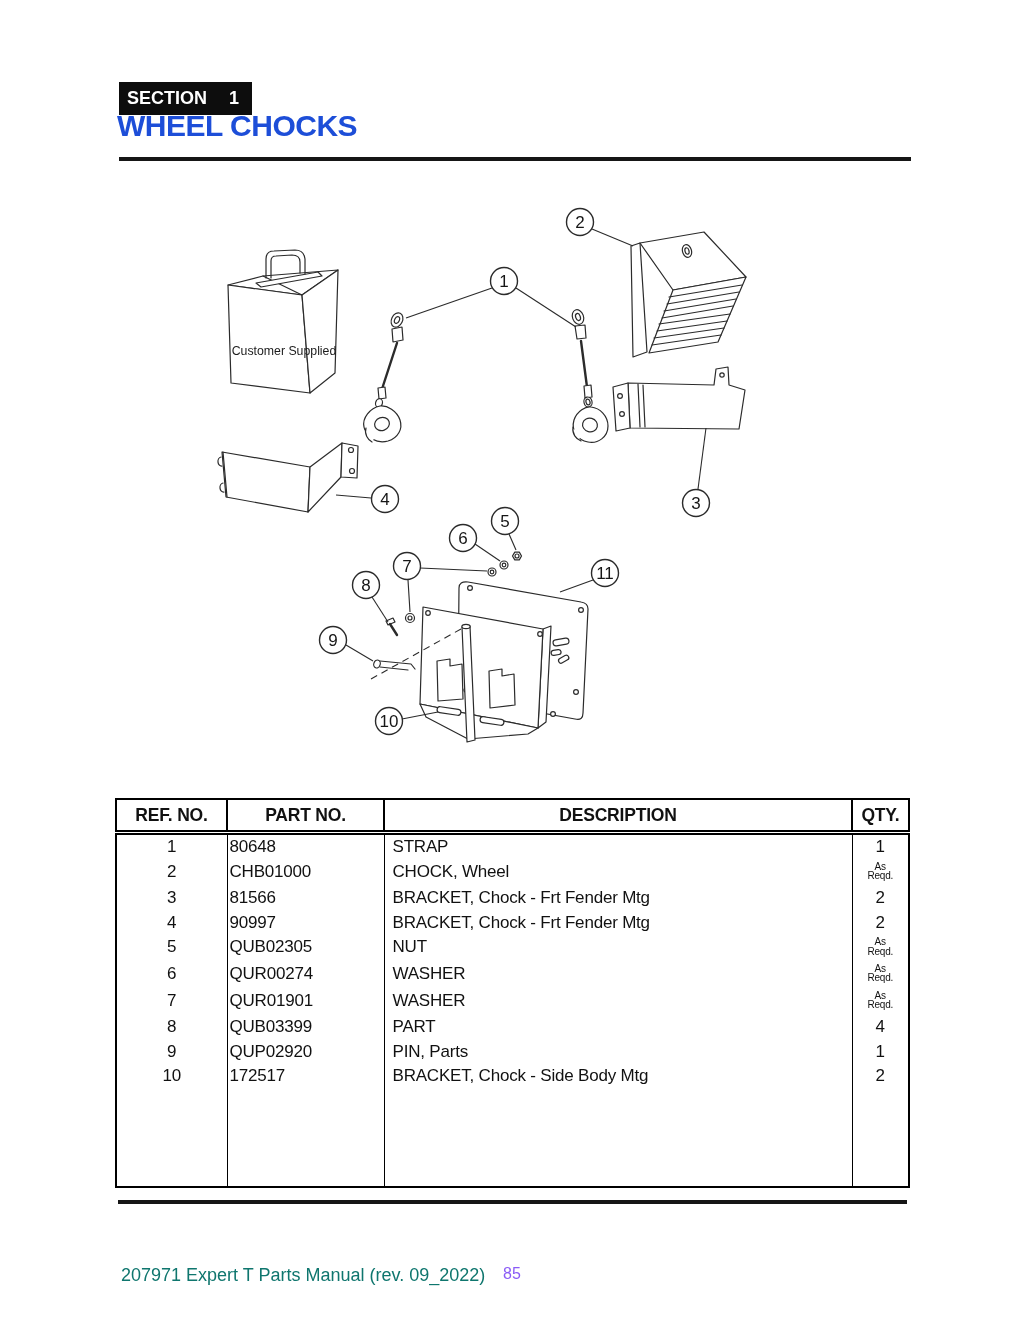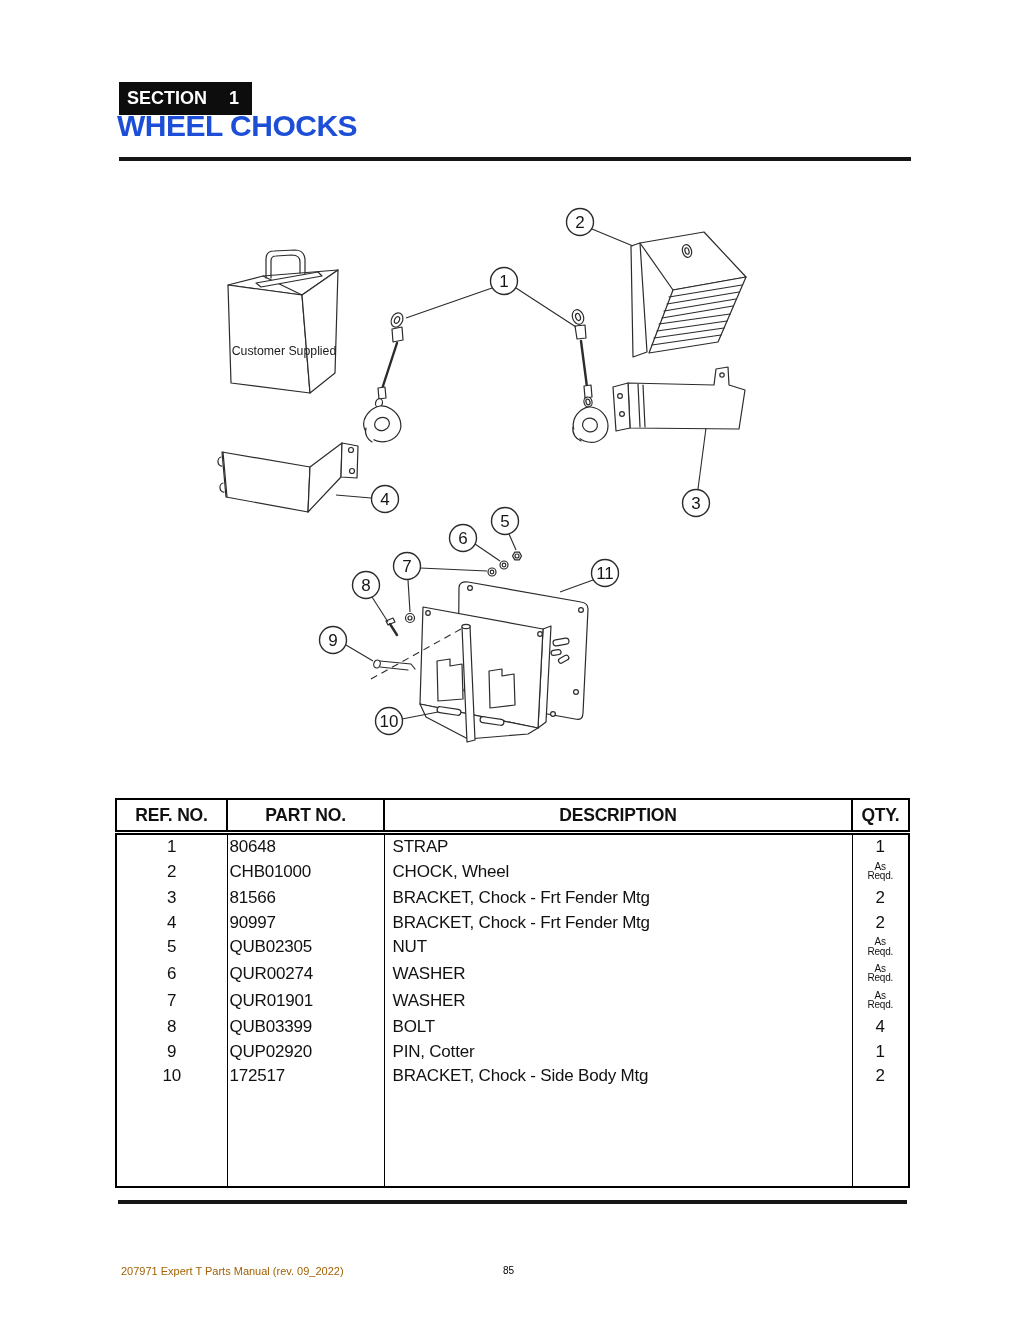--- a/index.html
+++ b/index.html
@@ -38,22 +38,22 @@
   #parts-table td.c-ref{text-align:center;}
   #parts-table td.c-part{padding-left:2px;}
   #parts-table td.c-desc{padding-left:8px;margin-top:24px;}
   #parts-table td.c-qty{text-align:center;}
   #parts-table td.as-reqd{line-height:normal;font-size:10px;padding-top:2px;}
   #parts-table td.as-reqd div{line-height:9.5px;}
   #parts-table tr.filler td{height:auto;}
 
   
   #footer-rule{position:absolute;left:118px;top:1200px;width:789px;height:4px;background:#161616;}
-  #footer-left{position:absolute;left:121px;top:1265px;font-size:11px;color:#a16207;white-space:nowrap;}
-  #footer-page{position:absolute;left:503px;top:1265px;font-size:10px;color:#000000;text-align:center;}
+  #footer-left{position:absolute;left:121px;top:1265px;font-size:18px;color:#0f766e;white-space:nowrap;}
+  #footer-page{position:absolute;left:503px;top:1265px;font-size:16px;color:#8b5cf6;text-align:center;}
 </style>
 </head>
 <body>
 
 <div id="page">
 
   <div id="section-badge">
       <span>SECTION</span>
       <span class="gap"></span>
       <span>1</span>
@@ -294,27 +294,27 @@
           <td class="c-part">QUR01901</td>
           <td class="c-desc">WASHER</td>
           <td class="c-qty as-reqd">
             <div>As</div>
             <div>Reqd.</div>
           </td>
         </tr>
         <tr>
           <td class="c-ref">8</td>
           <td class="c-part">QUB03399</td>
-          <td class="c-desc">BOLT</td>
+          <td class="c-desc">PART</td>
           <td class="c-qty">4</td>
         </tr>
         <tr>
           <td class="c-ref">9</td>
           <td class="c-part">QUP02920</td>
-          <td class="c-desc">PIN, Cotter</td>
+          <td class="c-desc">PIN, Parts</td>
           <td class="c-qty">1</td>
         </tr>
         <tr>
           <td class="c-ref">10</td>
           <td class="c-part">172517</td>
           <td class="c-desc">BRACKET, Chock - Side Body Mtg</td>
           <td class="c-qty">2</td>
         </tr>
         <tr class="filler">
           <td class="c-ref"></td>

